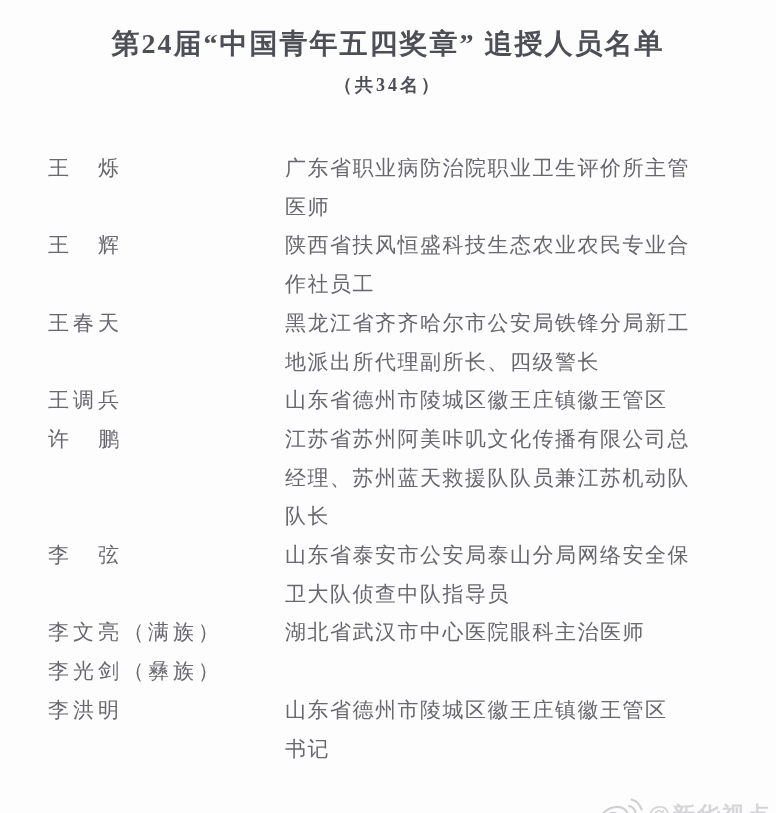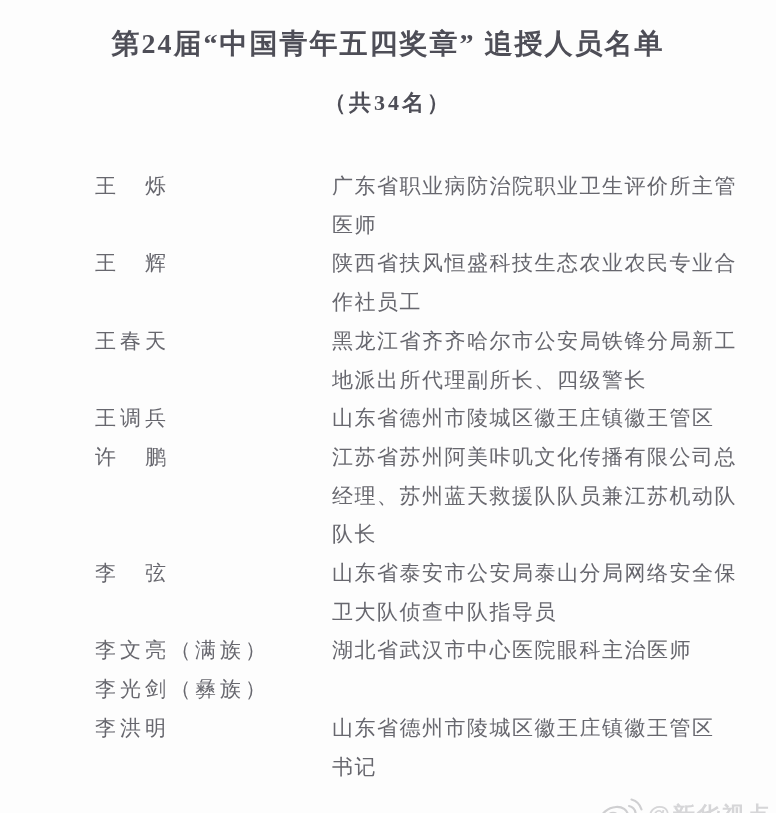--- a/index.html
+++ b/index.html
@@ -24,35 +24,35 @@
   .doc-title {
     margin-top: 26px;
     text-align: center;
     font-size: 28px;
     font-weight: bold;
     letter-spacing: 2px;
     line-height: 35px;
     color: var(--title-color);
   }
   .doc-subtitle {
-    margin-top: 28px;
+    margin-top: 10px;
     text-align: center;
-    font-size: 22px;
+    font-size: 18px;
     font-weight: bold;
     letter-spacing: 3px;
     line-height: 28px;
     color: var(--title-color);
   }
   .recipients {
     margin-top: 50px;
   }
   .entry {
     display: flex;
     align-items: flex-start;
-    padding-left: 95px;
+    padding-left: 48px;
     color: var(--body-color);
     font-size: 21px;
     line-height: 38.7px;
   }
   .entry-name {
     flex: 0 0 197px;
     letter-spacing: 4px;
     white-space: nowrap;
   }
   .entry-desc {

